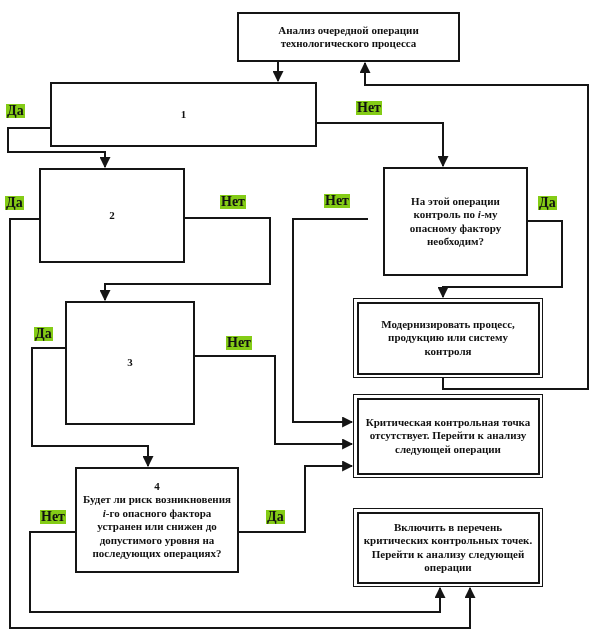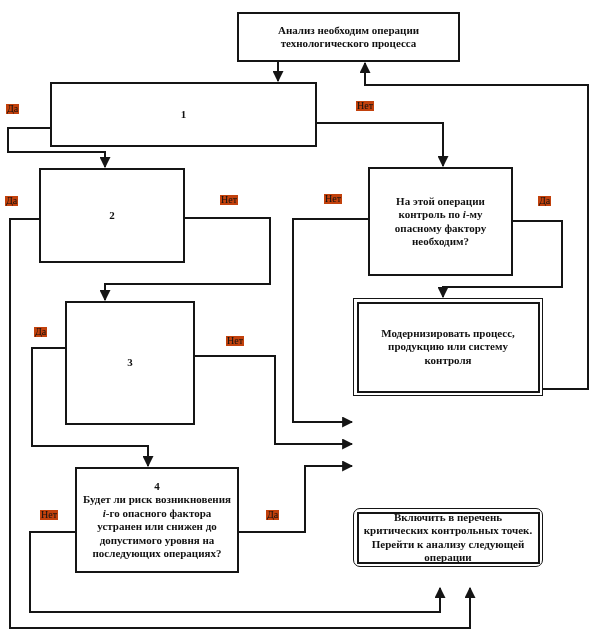--- a/index.html
+++ b/index.html
@@ -16,22 +16,22 @@
   }
   .node .txt{font-size:11px;font-weight:bold;line-height:1.22;}
   .node .num{font-size:11px;font-weight:bold;line-height:1.25;}
   .node.dbl{border-width:1.5px;padding:0;}
   .node.dbl .inner{
     position:absolute;left:2.5px;top:2.5px;right:2.5px;bottom:2.5px;
     border:2px solid #151515;display:flex;align-items:center;justify-content:center;
     text-align:center;padding:2px 4px;box-sizing:border-box;
   }
   .lbl{
-    position:absolute;font-size:10px;font-weight:normal;line-height:1;
-    background:#c2410c;padding:0 1px;
+    position:absolute;font-size:14px;font-weight:bold;line-height:1;
+    background:#84cc16;padding:0 1px;
   }
   i{font-style:italic;}
 </style>
 </head>
 <body>
 
 <div id="canvas">
 
   <svg id="wires" viewBox="0 0 606 635" xmlns="http://www.w3.org/2000/svg">
     <defs>
@@ -49,52 +49,57 @@
       <polyline points="195,356 275,356 275,444 352,444" marker-end="url(#arr)"></polyline>
       <polyline points="239,532 305,532 305,466 352,466" marker-end="url(#arr)"></polyline>
       <polyline points="75,532 30,532 30,612 440,612 440,588" marker-end="url(#arr)"></polyline>
       <polyline points="513,221 562,221 562,287 443,287 443,297" marker-end="url(#arr)"></polyline>
       <polyline points="368,219 293,219 293,422 352,422" marker-end="url(#arr)"></polyline>
       <polyline points="443,378 443,389 588,389 588,85 365,85 365,63" marker-end="url(#arr)"></polyline>
     </g>
   </svg>
 
   <div class="node" style="left:237px;top:12px;width:223px;height:50px;">
-    <div class="txt" style="max-width:200px;">Анализ необходим операции технологического процесса</div>
+    <div class="txt" style="max-width:200px;">Анализ очередной операции технологического процесса</div>
   </div>
 
   <div class="node" style="left:50px;top:82px;width:267px;height:65px;">
     <div class="num">1</div>
   </div>
 
   <div class="node" style="left:39px;top:168px;width:146px;height:95px;">
     <div class="num">2</div>
   </div>
 
-  <div class="node" style="left:368px;top:167px;width:145px;height:109px;">
+  <div class="node" style="left:383px;top:167px;width:145px;height:109px;">
     <div class="txt" style="max-width:126px;">На этой операции контроль по <i>i</i>-му опасному фактору необходим?</div>
   </div>
 
   <div class="node" style="left:65px;top:301px;width:130px;height:124px;">
     <div class="num">3</div>
   </div>
 
   <div class="node" style="left:75px;top:467px;width:164px;height:106px;">
     <div class="num">4</div>
     <div class="txt" style="max-width:152px;">Будет ли риск возникновения <i>i</i>-го опасного фактора устранен или снижен до допустимого уровня на последующих операциях?</div>
   </div>
 
-  <div class="node dbl" style="left:353px;top:298px;width:190px;height:98px;">
+  <div class="node dbl" style="left:353px;top:298px;width:190px;height:80px;">
     <div class="inner">
       <div class="txt" style="max-width:160px;">Модернизировать процесс, продукцию или систему контроля</div>
     </div>
   </div>
 
+  <div class="node dbl" style="left:353px;top:394px;width:190px;height:84px;">
+    <div class="inner">
+      <div class="txt" style="max-width:176px;">Критическая контрольная точка отсутствует. Перейти к анализу следующей операции</div>
+    </div>
+  </div>
 
-  <div class="node dbl" style="left:353px;top:508px;width:190px;height:59px;border-radius:7px;">
+  <div class="node dbl" style="left:353px;top:508px;width:190px;height:79px;">
     <div class="inner">
       <div class="txt" style="max-width:180px;">Включить в перечень критических контрольных точек. Перейти к анализу следующей операции</div>
     </div>
   </div>
 
   <div class="lbl" style="left:6px;top:104px;">Да</div>
   <div class="lbl" style="left:356px;top:101px;">Нет</div>
   <div class="lbl" style="left:5px;top:196px;">Да</div>
   <div class="lbl" style="left:220px;top:195px;">Нет</div>
   <div class="lbl" style="left:324px;top:194px;">Нет</div>

